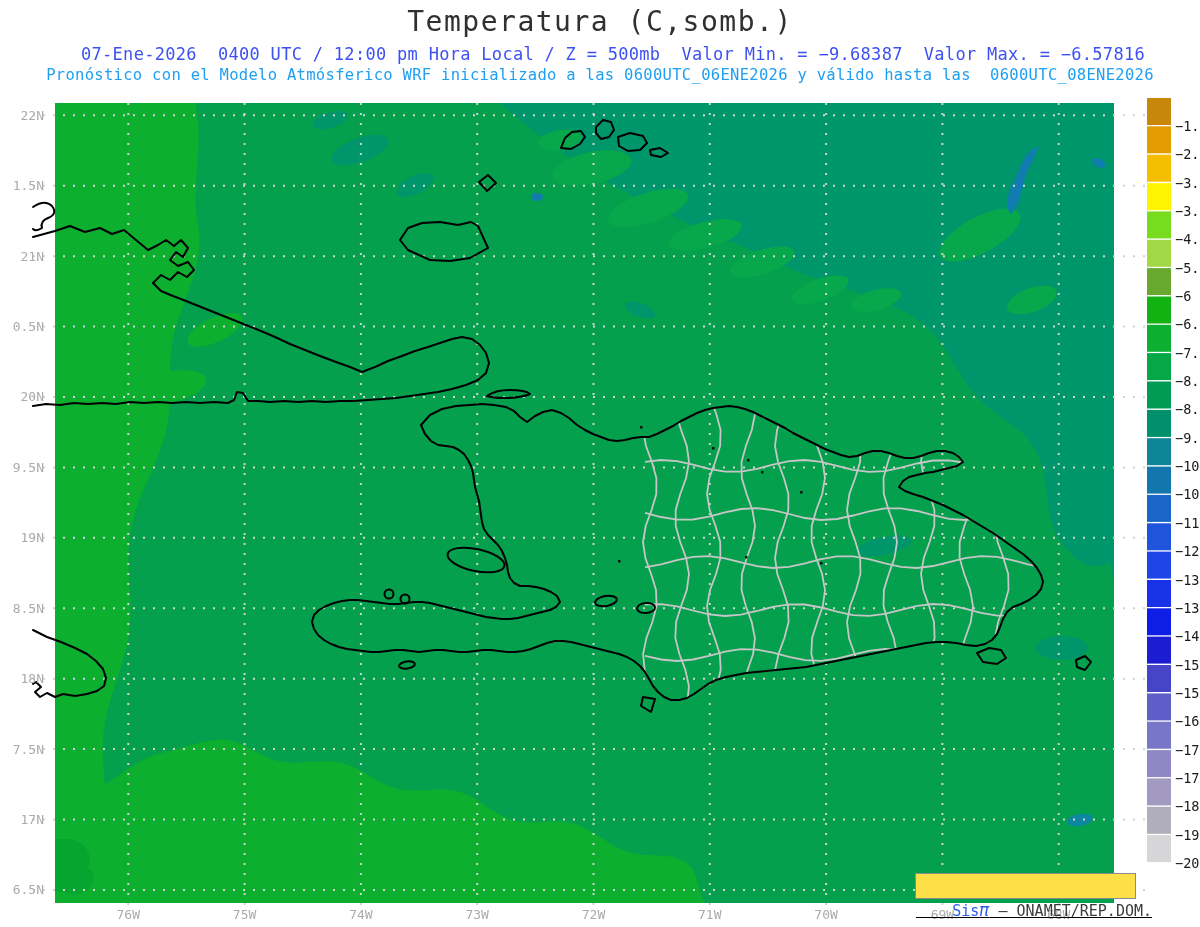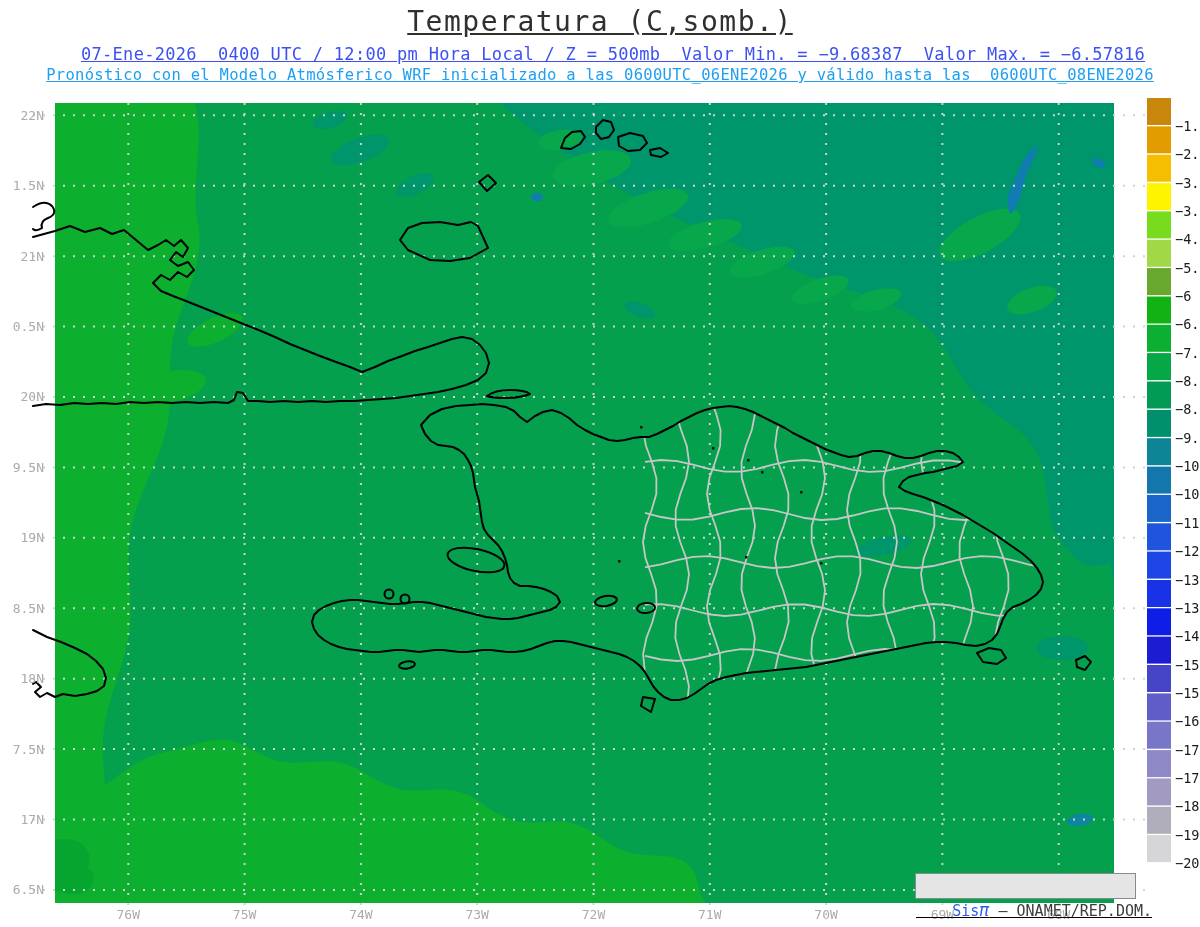--- a/index.html
+++ b/index.html
@@ -1,24 +1,24 @@
 <!DOCTYPE html>
 <html><head>
 <meta charset="utf-8">
 <style>
   html,body{margin:0;padding:0;background:#ffffff;}
   #canvas{position:relative;width:1200px;height:927px;background:#ffffff;overflow:hidden;
           font-family:"DejaVu Sans Mono",monospace;}
   #map-svg{position:absolute;left:0;top:0;}
-  .t-line{position:absolute;left:0;width:1200px;text-align:center;white-space:pre;text-decoration:underline;}
+  .t-line{position:absolute;left:0;width:1200px;text-align:center;white-space:pre;}
   #fig-title{top:5px;font-size:28px;letter-spacing:1.5px;color:#303030;}
   #hline1{top:44px;font-size:17px;letter-spacing:.3px;padding-left:13px;}
   #hline2{top:66px;font-size:15.5px;letter-spacing:.3px;}
   #map-svg text{font-family:"DejaVu Sans Mono",monospace;}
-  #sispi-box{position:absolute;left:915px;top:873px;width:219px;height:24px;background:#e5e5e5;
+  #sispi-box{position:absolute;left:915px;top:873px;width:219px;height:24px;background:#fde047;
              border:1px solid #8a8a8a;font-size:15px;line-height:24px;text-align:center;
              white-space:pre;z-index:5;text-decoration:underline;}
   #sispi-box .pi{font-style:italic;font-size:17px;}
 </style>
 </head>
 <body>
 
 <div id="canvas">
 
   <div id="fig-title" class="t-line">Temperatura (C,somb.)</div>

